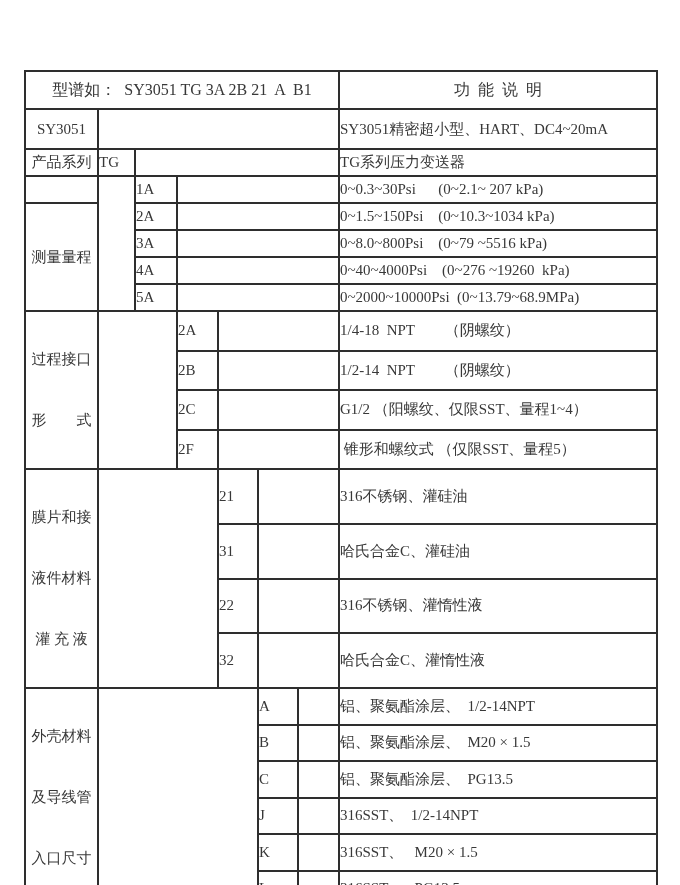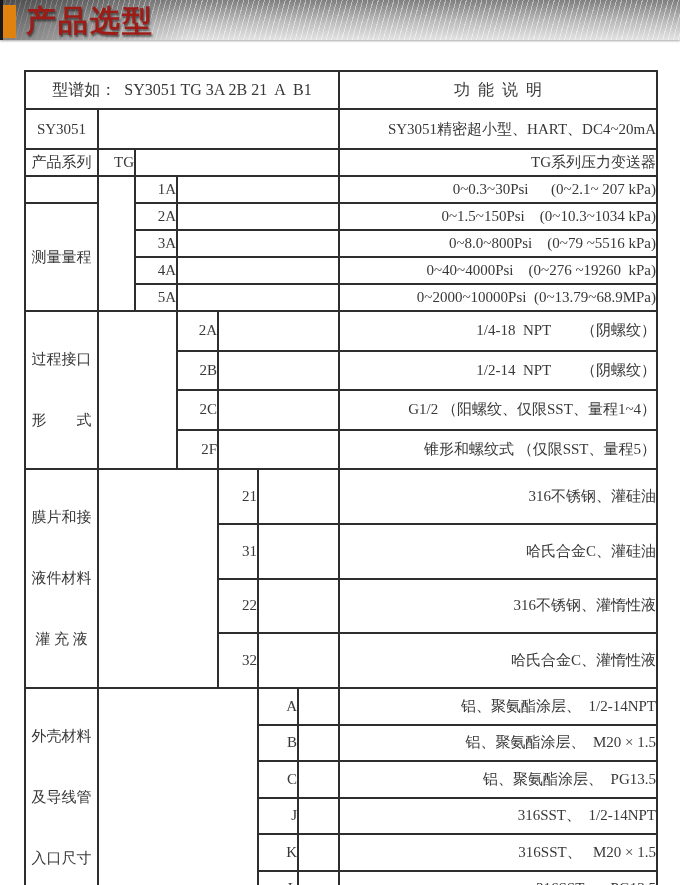--- a/index.html
+++ b/index.html
@@ -31,33 +31,28 @@
   .sel-table tr{height:27px;}
   .sel-table tr.hdr{height:38px;}
   .sel-table tr.r-model{height:40px;}
 
   .hcell{text-align:center;font-size:16px;}
   .lbl{text-align:center;}
   .lbl .ln{line-height:27px;}
   .lbl-top{vertical-align:top;}
   .lbl-top-pad{vertical-align:top;padding-top:6px;border-radius:15px;}
   .lbl-top-deep{vertical-align:top;padding-top:26px;}
-  .code{text-align:right;font-family:Liberation Serif, serif;}
-  .desc{text-align:right;padding-left:7px;}
+  .code{text-align:left;font-family:Liberation Serif, serif;}
+  .desc{text-align:left;padding-left:7px;}
 </style>
 </head>
 <body>
 
 <div class="page">
 
-  <div class="banner">
-    <div class="banner-edge"></div>
-    <div class="banner-orange"></div>
-    <h1 class="banner-title">产品选型</h1>
-  </div>
 
 
   <table class="sel-table">
     <colgroup>
       <col style="width:73px">
         <col style="width:37px">
         <col style="width:42px">
         <col style="width:41px">
       <col style="width:40px">
         <col style="width:40px">

